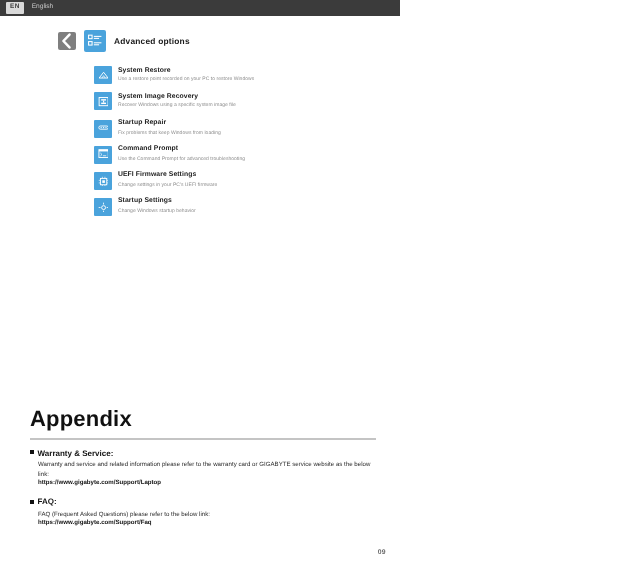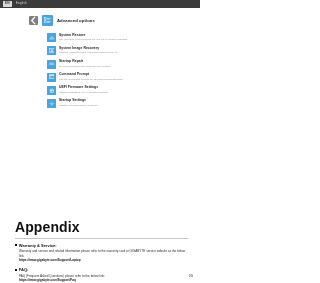--- a/index.html
+++ b/index.html
@@ -66,22 +66,22 @@
   .opt-desc{
     font-size:2.5px;color:#8d8d8d;line-height:1.2;margin-top:0.7px;
     letter-spacing:.02px;
   }
 
   
   .appendix{
     position:absolute;left:15px;top:203px;width:173px;
   }
   .appendix-h{
-    font-size:14px;font-weight:700;color:#111;letter-spacing:.1px;
-    margin:16px 0 3px 0;
+    font-size:11px;font-weight:700;color:#111;letter-spacing:.1px;
+    margin:1px 0 3px 0;
   }
   .rule{height:0.6px;background:#c4c4c4;width:173px;margin-bottom:4px;}
 
   .blk{margin-bottom:5px;}
   .blk-h{
     display:flex;align-items:center;gap:2px;
     font-size:4px;font-weight:700;color:#111;margin-bottom:1.6px;
   }
   .sq{width:1.8px;height:1.8px;background:#111;display:inline-block;flex:0 0 1.8px;}
   .blk-p{

